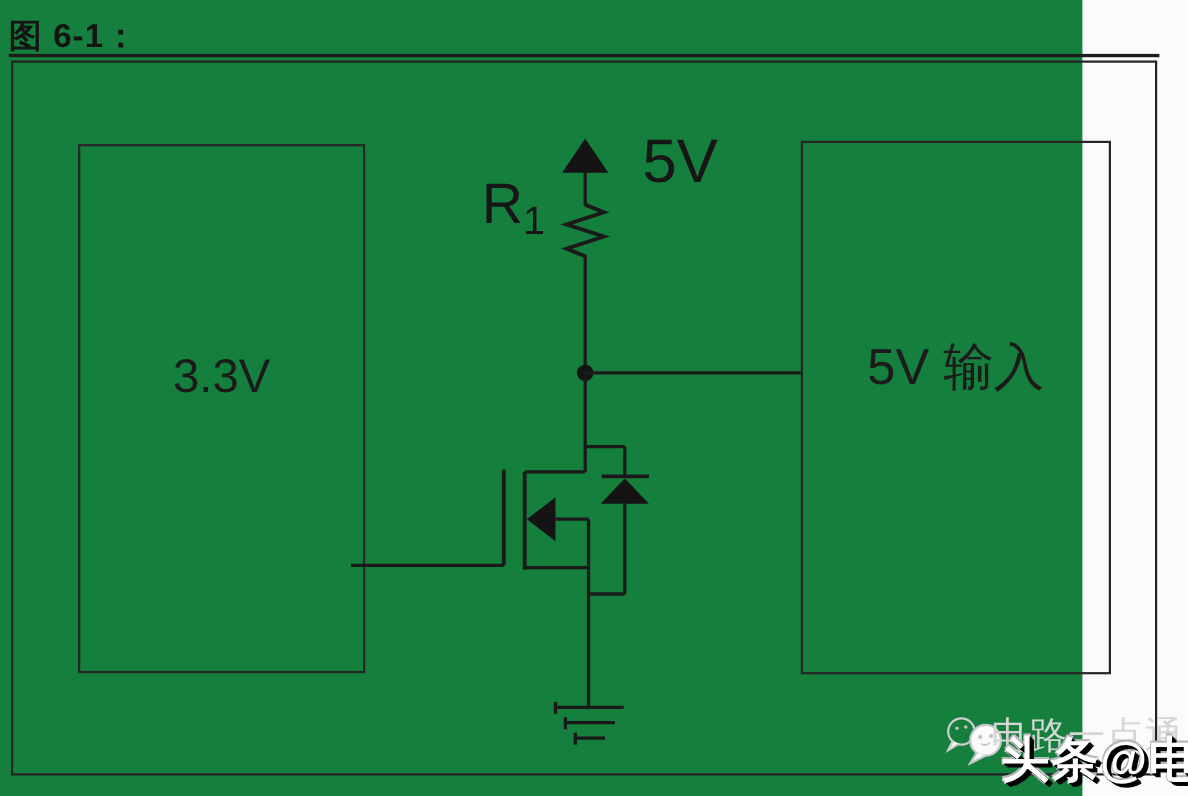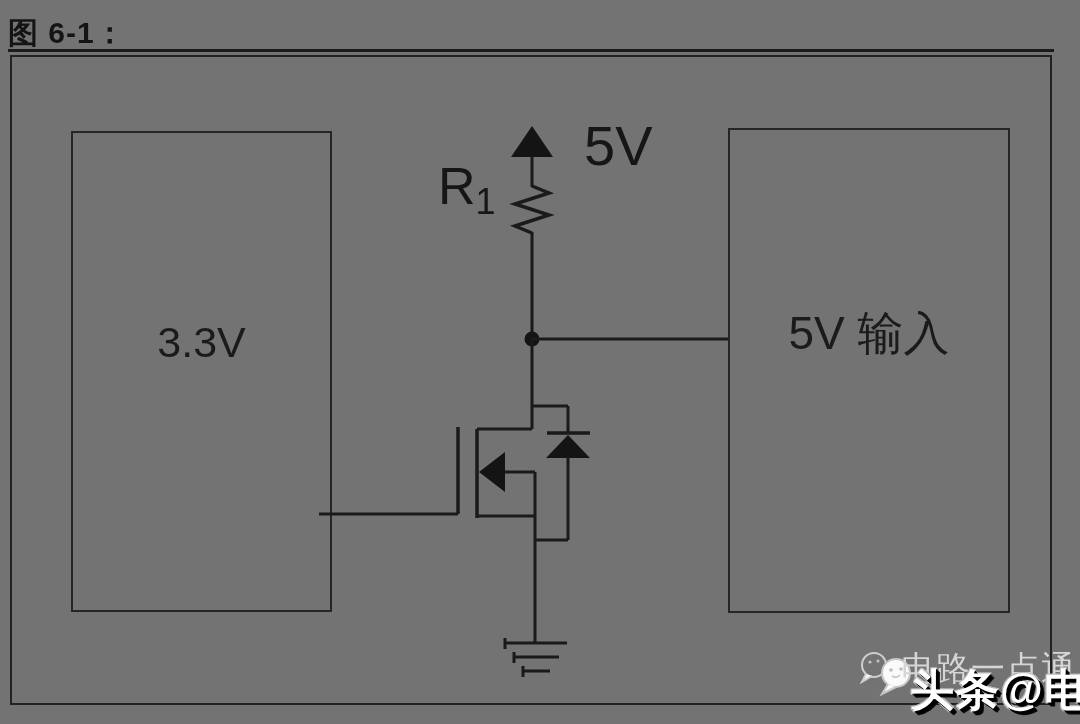--- a/index.html
+++ b/index.html
@@ -4,22 +4,23 @@
 <style>
   html, body {
     margin: 0; padding: 0;
     width: 1080px; height: 724px;
     overflow: hidden;
     background: #fbfbfb;
     font-family: "Liberation Sans", "DejaVu Sans", sans-serif;
   }
   #stage {
     position: relative;
-    width: 1080px; height: 724px;
-    background: #737373;
+    width: 948px; height: 724px;
+    background: #15803d;
+    padding-left: 36px;
   }
   .abs { position: absolute; }
 
   
   .fig-label {
     left: 8px; top: 13px;
     font-size: 30px; font-weight: bold; color: #141414;
     letter-spacing: 1px; white-space: nowrap;
   }
   .fig-title {

